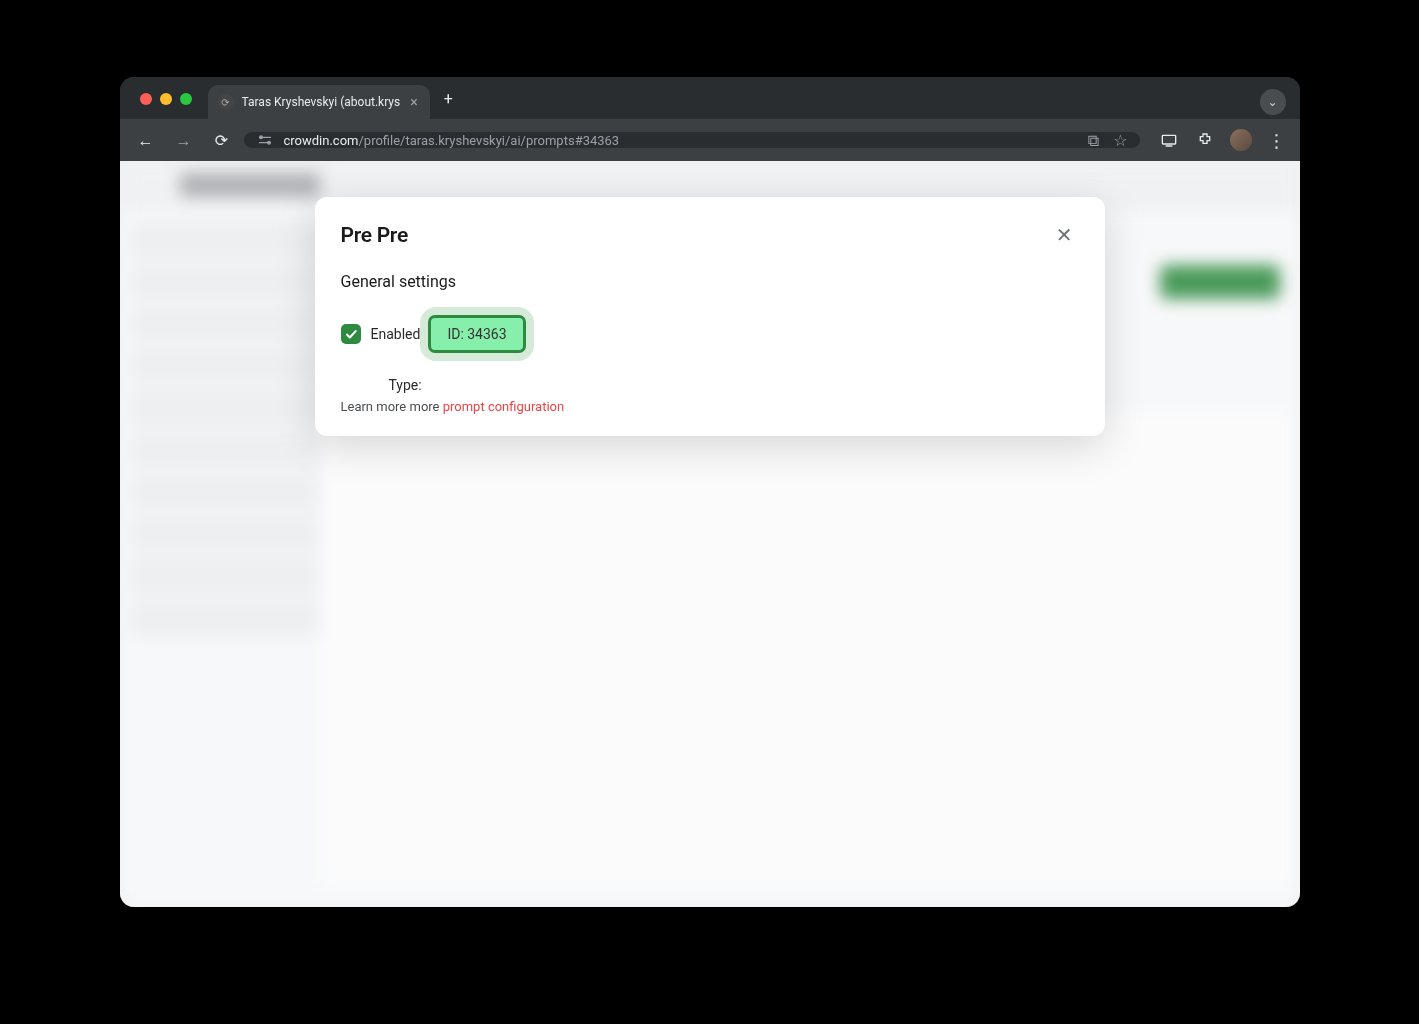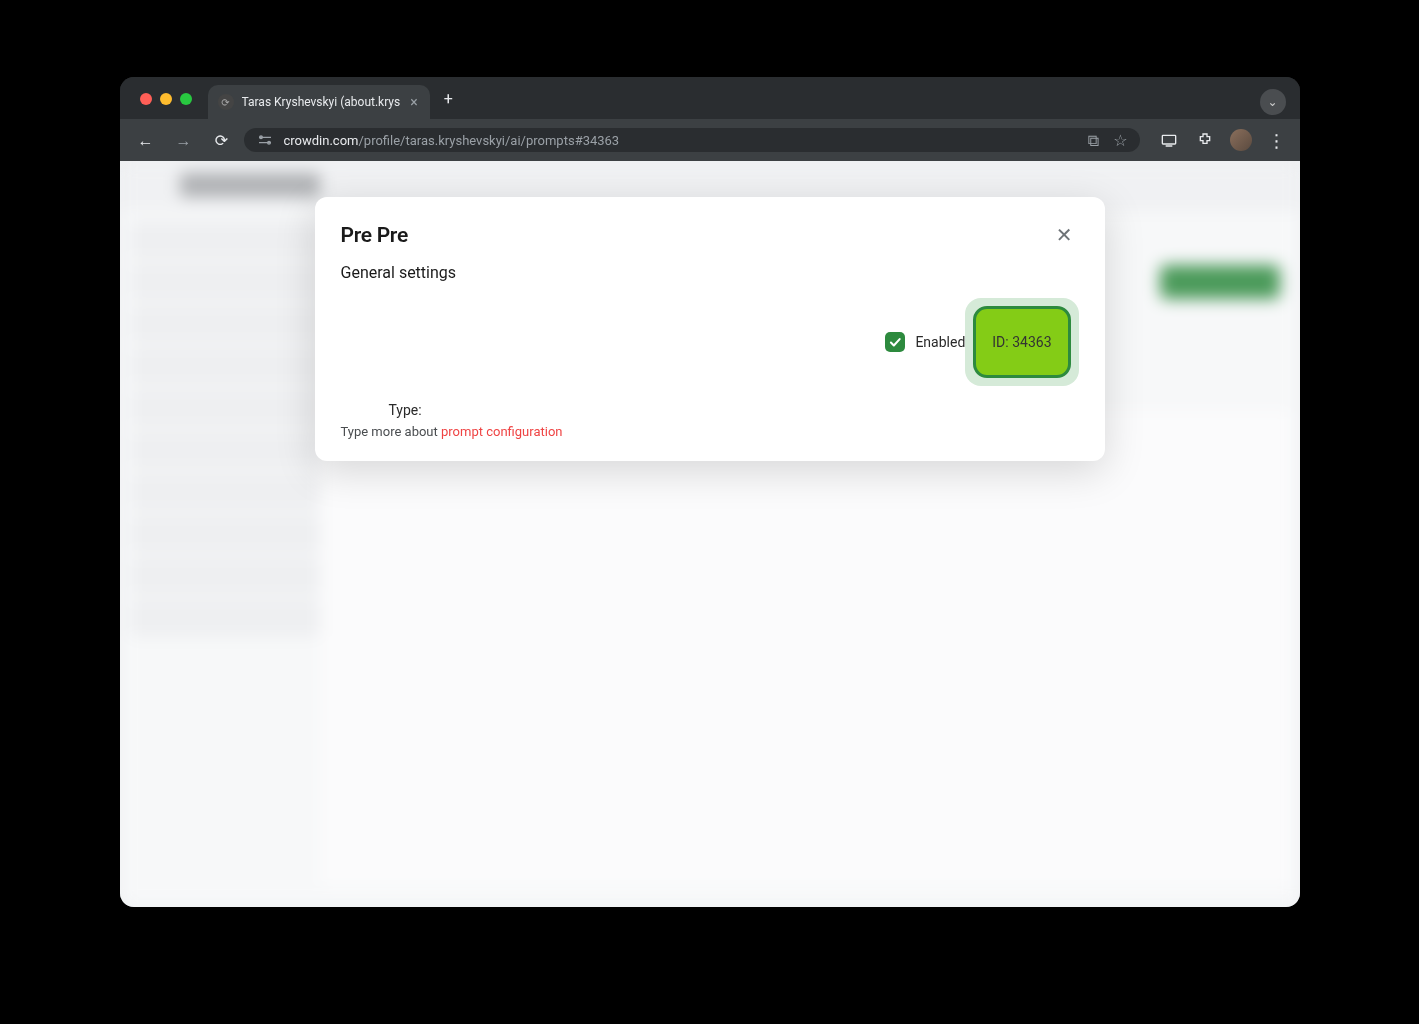--- a/index.html
+++ b/index.html
@@ -68,21 +68,21 @@
   padding: 0 10px;
   gap: 6px;
 }
 .nav-btn {
   width:32px; height:32px; display:flex; align-items:center; justify-content:center;
   color:#9aa0a6; border-radius:50%; cursor:pointer; font-size:16px;
 }
 .nav-btn.active { color:#e8eaed; }
 .address-field {
   flex:1; background:#2a2d30; border-radius:20px; height:16px;
-  display:flex; align-items:center; padding:12px 12px; gap:10px; color:#e8eaed; font-size:13px;
+  display:flex; align-items:center; padding:4px 12px; gap:10px; color:#e8eaed; font-size:13px;
 }
 .site-icon { width:18px; height:18px; display:flex; align-items:center; justify-content:center; }
 .url-text { flex:1; }
 .url-domain { color:#e8eaed; }
 .url-path { color:#9aa0a6; }
 .url-actions { display:flex; gap:14px; color:#9aa0a6; font-size:16px; }
 .toolbar-right { display:flex; gap:10px; align-items:center; padding-left:10px; }
 .tb-icon { width:26px; height:26px; display:flex; align-items:center; justify-content:center; color:#e8eaed; cursor:pointer; font-size:15px;}
 .avatar-img { width:22px; height:22px; border-radius:50%; background:linear-gradient(135deg,#8b6f5c,#5a4a3f);}
 .kebab { font-size:18px; letter-spacing:0; }
@@ -110,40 +110,40 @@
   top: 36px;
   left: 50%;
   transform: translateX(-50%);
   width: 790px;
   background: #fff;
   border-radius: 12px;
   box-shadow: 0 10px 40px rgba(0,0,0,0.15);
   padding: 26px 26px 22px 26px;
 }
 .modal-header {
-  display:flex; justify-content:space-between; align-items:flex-start; margin-bottom:16px;
+  display:flex; justify-content:space-between; align-items:flex-start; margin-bottom:25px;
 }
 .modal-title { font-size:21px; font-weight:600; color:#1a1a1a; letter-spacing:-0.3px;}
 .modal-close { color:#6e7377; font-size:20px; cursor:pointer; padding:2px 6px; line-height:1;}
 .section-title { font-size:16px; font-weight:400; color:#1a1a1a; margin-bottom:16px;}
-.row-enabled { display:flex; justify-content:flex-end; align-items:center; margin-bottom:16px;}
+.row-enabled { display:flex; justify-content:flex-start; align-items:center; margin-bottom:16px;}
 .enabled-group { display:flex; align-items:center; gap:10px; }
 .checkbox {
   width:20px; height:20px; background:#2d8a3e; border-radius:5px;
   display:flex; align-items:center; justify-content:center; cursor:pointer;
 }
 .checkbox svg { width:14px; height:14px; }
 .enabled-label { font-size:14px; color:#2a2a2a; }
 .id-badge-wrap {
   padding: 8px;
   background:#d5ead8; border-radius:16px;
 }
 .id-badge {
-  border:3px solid #2d8a3e; border-radius:14px;
-  padding:25px 16px; font-size:14px; color:#333; background:#84cc16;
+  border:3px solid #2d8a3e; border-radius:7px;
+  padding:8px 16px; font-size:14px; color:#333; background:#86efac;
 }
 .field-label { font-size:14px; color:#2a2a2a; margin-bottom:6px;margin-left:48px; }
 .select-wrap { position:relative; margin-bottom:8px; }
 .select-field {
   width:100%; height:38px; border:1px solid #d6d8db; border-radius:6px;
   padding:0 14px; font-size:15px; color:#3a3a3a; background:#fff;
   display:flex; align-items:center; cursor:pointer;
 }
 .select-caret {
   position:absolute; right:12px; top:50%; transform:translateY(-50%);
@@ -249,17 +249,17 @@
               </svg>
           </div>
           <div class="enabled-label">Enabled</div>
         </div>
         <div class="id-badge-wrap">
           <div class="id-badge">ID: 34363</div>
         </div>
       </div>
       <div class="field-label">Type:</div>
       <div class="help-text">
-        <span>Type more about </span><span class="help-link">prompt configuration</span>
+        <span>Learn more more </span><span class="help-link">prompt configuration</span>
       </div>
     </div>
   </div>
 </div>
 
 </body></html>

